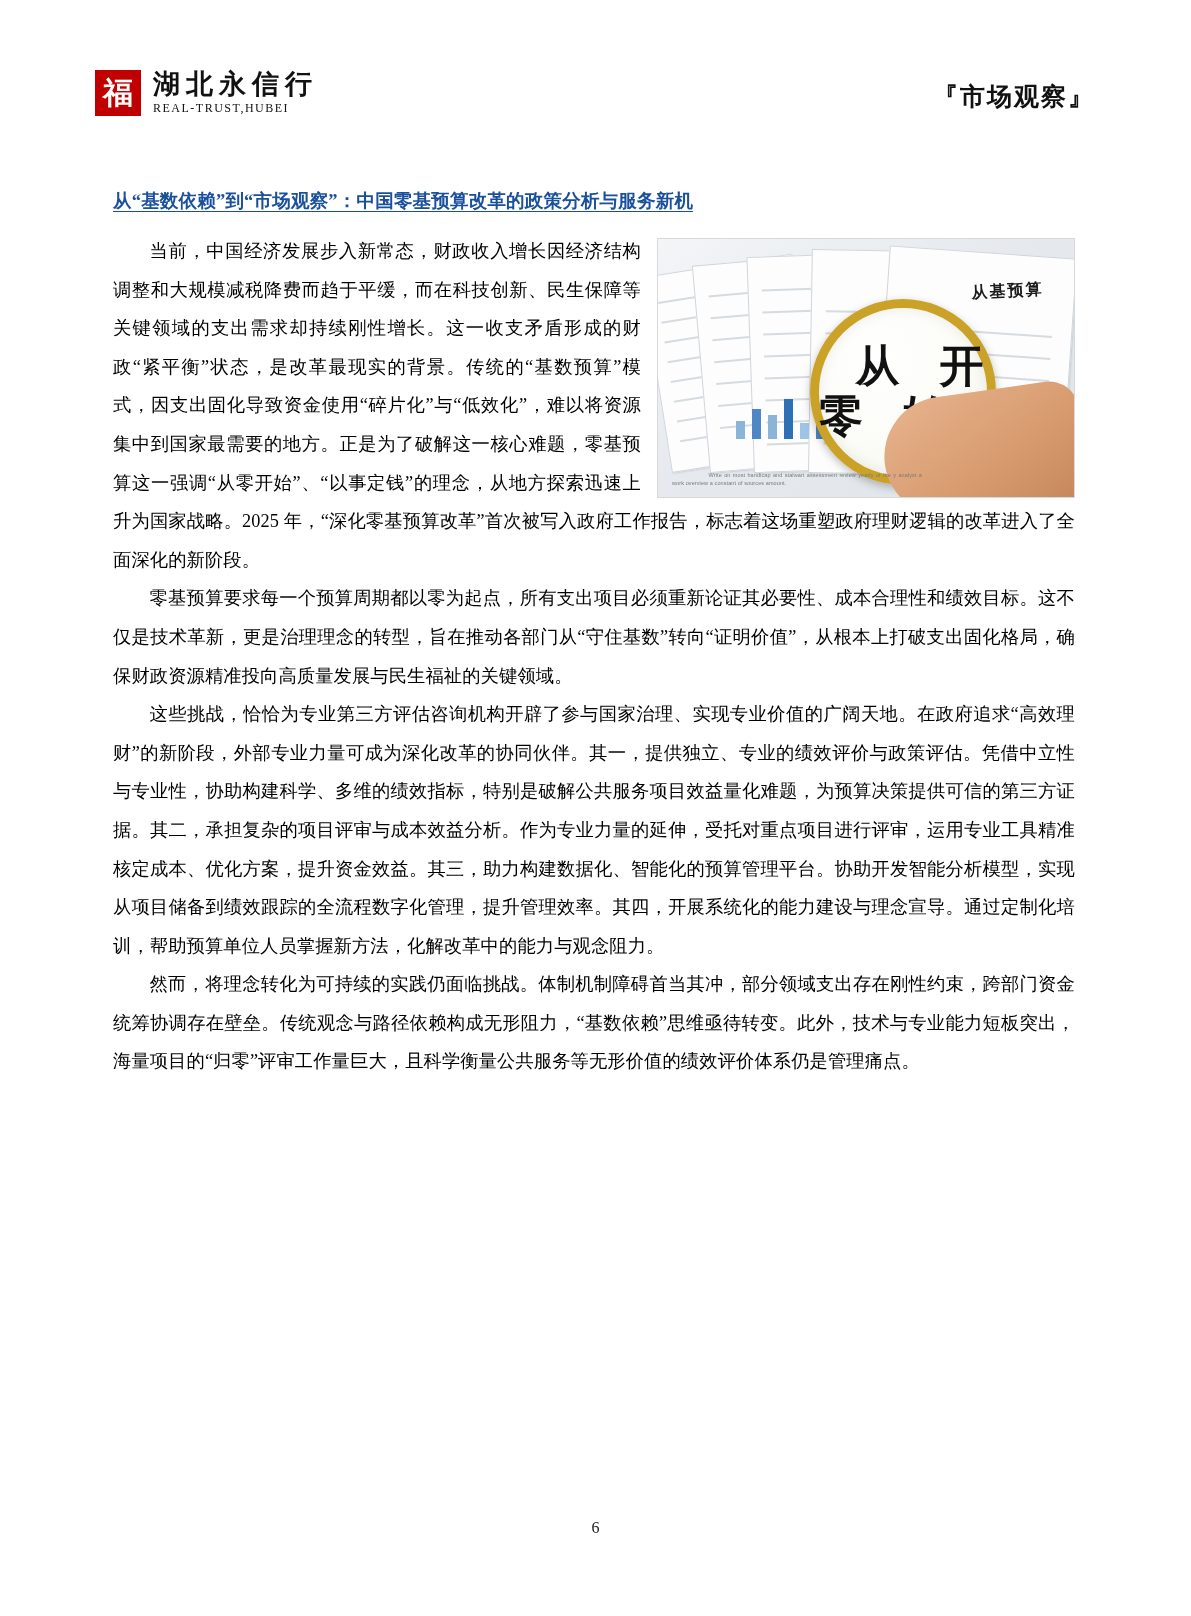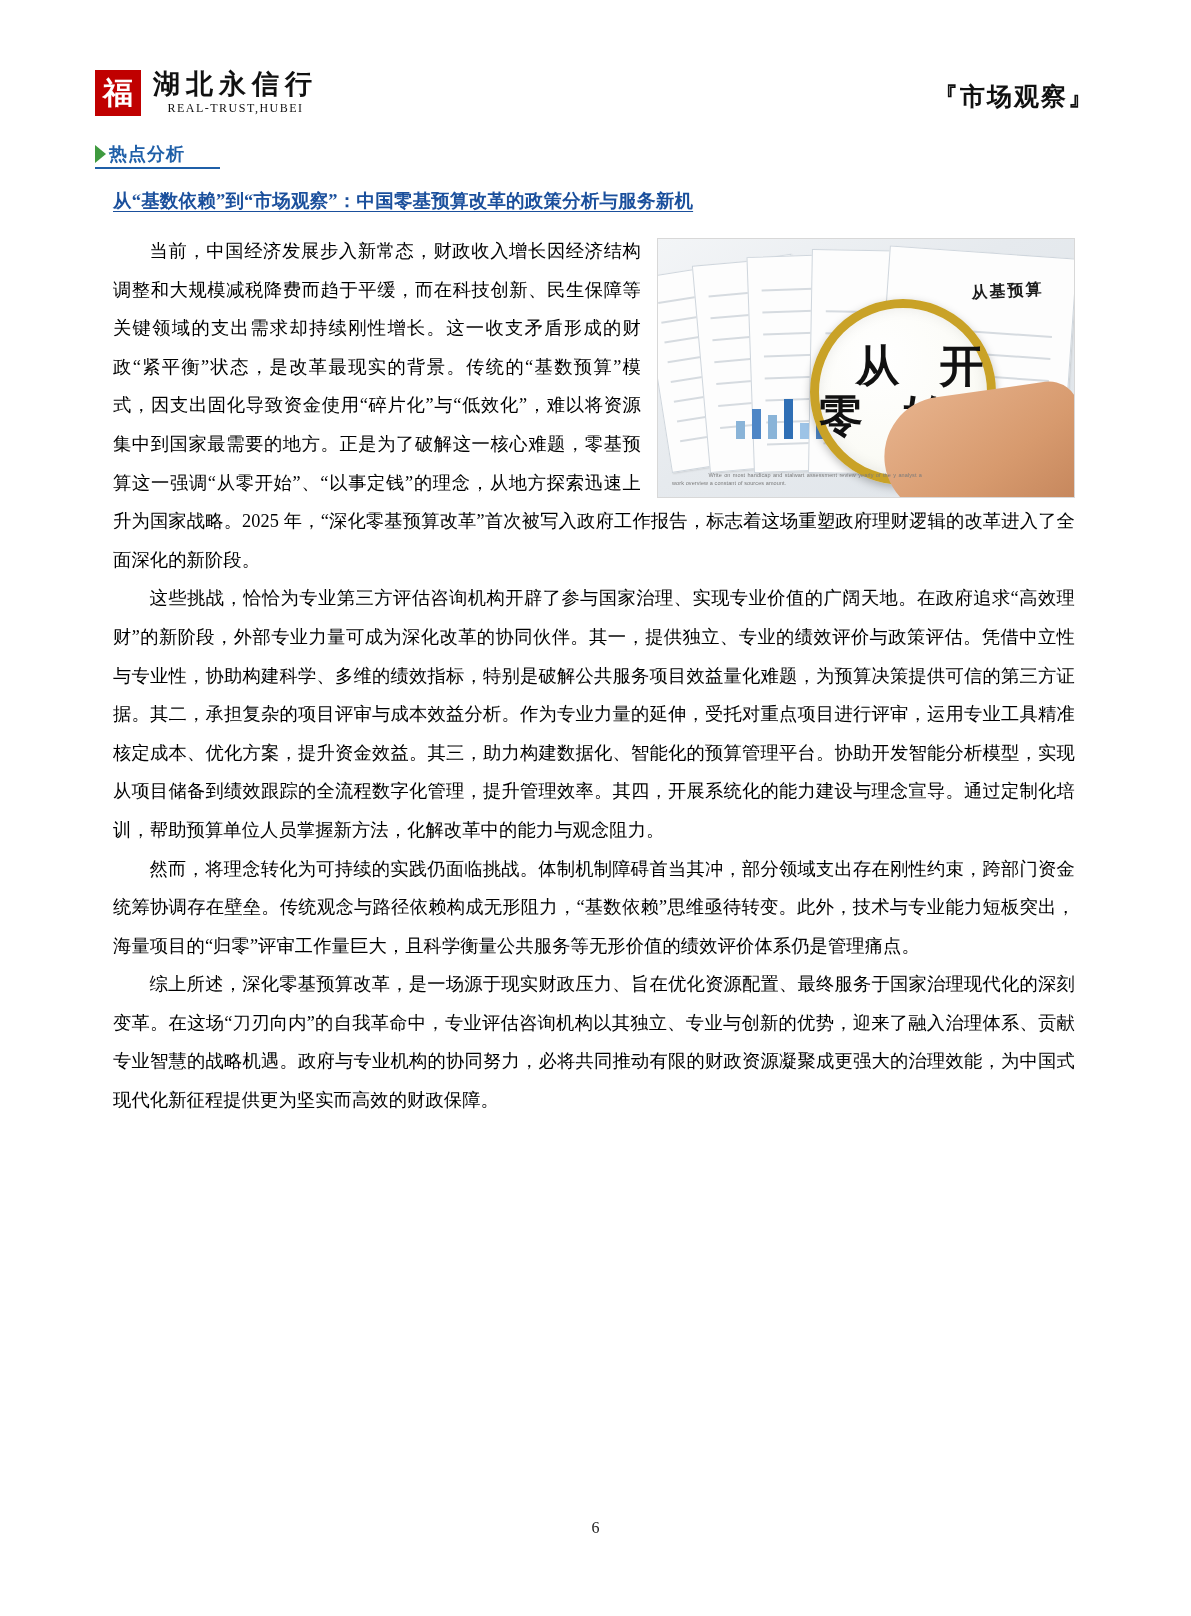--- a/index.html
+++ b/index.html
@@ -46,21 +46,20 @@
     background: #c00000;
     color: #fff;
     font-family: "Liberation Serif", serif;
     font-size: 30px;
     line-height: 42px;
     text-align: center;
     font-weight: bold;
   }
   .logo-text {
     margin-left: 12px;
-    text-align: center;
   }
   .logo-cn {
     font-family: "Liberation Serif", "DejaVu Serif", serif;
     font-size: 27px;
     font-weight: bold;
     letter-spacing: 6px;
     color: #111;
     line-height: 1.05;
   }
   .logo-en {
@@ -281,25 +280,20 @@
     <div class="logo-block">
       <div class="logo-mark">福</div>
       <div class="logo-text">
         <div class="logo-cn">湖北永信行</div>
         <div class="logo-en">REAL-TRUST,HUBEI</div>
       </div>
     </div>
     <div class="header-right">『市场观察』</div>
   </div>
 
-  <div class="section-tag">
-    <div class="tri"></div>
-    <div class="label">热点分析</div>
-    <div class="rule"></div>
-  </div>
 
   <div class="article-title">从“基数依赖”到“市场观察”：中国零基预算改革的政策分析与服务新机</div>
 
   <div class="body-col">
 
     <p class="para">
       <span class="figure">
         <span class="fig-inner">
           <span class="fig-bg"></span>
 
@@ -369,20 +363,20 @@
               <span>开始</span>
             </span>
           </span>
           <span class="hand"></span>
           <span class="fig-caption">Write on most handicap and stalwart assessment review yearly of the y  analyst  a work overview a constant of sources amount.</span>
         </span>
       </span>
       <span>当前，中国经济发展步入新常态，财政收入增长因经济结构调整和大规模减税降费而趋于平缓，而在科技创新、民生保障等关键领域的支出需求却持续刚性增长。这一收支矛盾形成的财政“紧平衡”状态，是改革最现实的背景。传统的“基数预算”模式，因支出固化导致资金使用“碎片化”与“低效化”，难以将资源集中到国家最需要的地方。正是为了破解这一核心难题，零基预算这一强调“从零开始”、“以事定钱”的理念，从地方探索迅速上升为国家战略。2025 年，“深化零基预算改革”首次被写入政府工作报告，标志着这场重塑政府理财逻辑的改革进入了全面深化的新阶段。</span>
     </p>
 
+    <p class="para">零基预算要求每一个预算周期都以零为起点，所有支出项目必须重新论证其必要性、成本合理性和绩效目标。这不仅是技术革新，更是治理理念的转型，旨在推动各部门从“守住基数”转向“证明价值”，从根本上打破支出固化格局，确保财政资源精准投向高质量发展与民生福祉的关键领域。</p>
     <p class="para">这些挑战，恰恰为专业第三方评估咨询机构开辟了参与国家治理、实现专业价值的广阔天地。在政府追求“高效理财”的新阶段，外部专业力量可成为深化改革的协同伙伴。其一，提供独立、专业的绩效评价与政策评估。凭借中立性与专业性，协助构建科学、多维的绩效指标，特别是破解公共服务项目效益量化难题，为预算决策提供可信的第三方证据。其二，承担复杂的项目评审与成本效益分析。作为专业力量的延伸，受托对重点项目进行评审，运用专业工具精准核定成本、优化方案，提升资金效益。其三，助力构建数据化、智能化的预算管理平台。协助开发智能分析模型，实现从项目储备到绩效跟踪的全流程数字化管理，提升管理效率。其四，开展系统化的能力建设与理念宣导。通过定制化培训，帮助预算单位人员掌握新方法，化解改革中的能力与观念阻力。</p>
     <p class="para">然而，将理念转化为可持续的实践仍面临挑战。体制机制障碍首当其冲，部分领域支出存在刚性约束，跨部门资金统筹协调存在壁垒。传统观念与路径依赖构成无形阻力，“基数依赖”思维亟待转变。此外，技术与专业能力短板突出，海量项目的“归零”评审工作量巨大，且科学衡量公共服务等无形价值的绩效评价体系仍是管理痛点。</p>
-    <p class="para">综上所述，深化零基预算改革，是一场源于现实财政压力、旨在优化资源配置、最终服务于国家治理现代化的深刻变革。在这场“刀刃向内”的自我革命中，专业评估咨询机构以其独立、专业与创新的优势，迎来了融入治理体系、贡献专业智慧的战略机遇。政府与专业机构的协同努力，必将共同推动有限的财政资源凝聚成更强大的治理效能，为中国式现代化新征程提供更为坚实而高效的财政保障。</p>
   </div>
 
   <div class="page-number">6</div>
 
 </div>
 
 </body></html>

